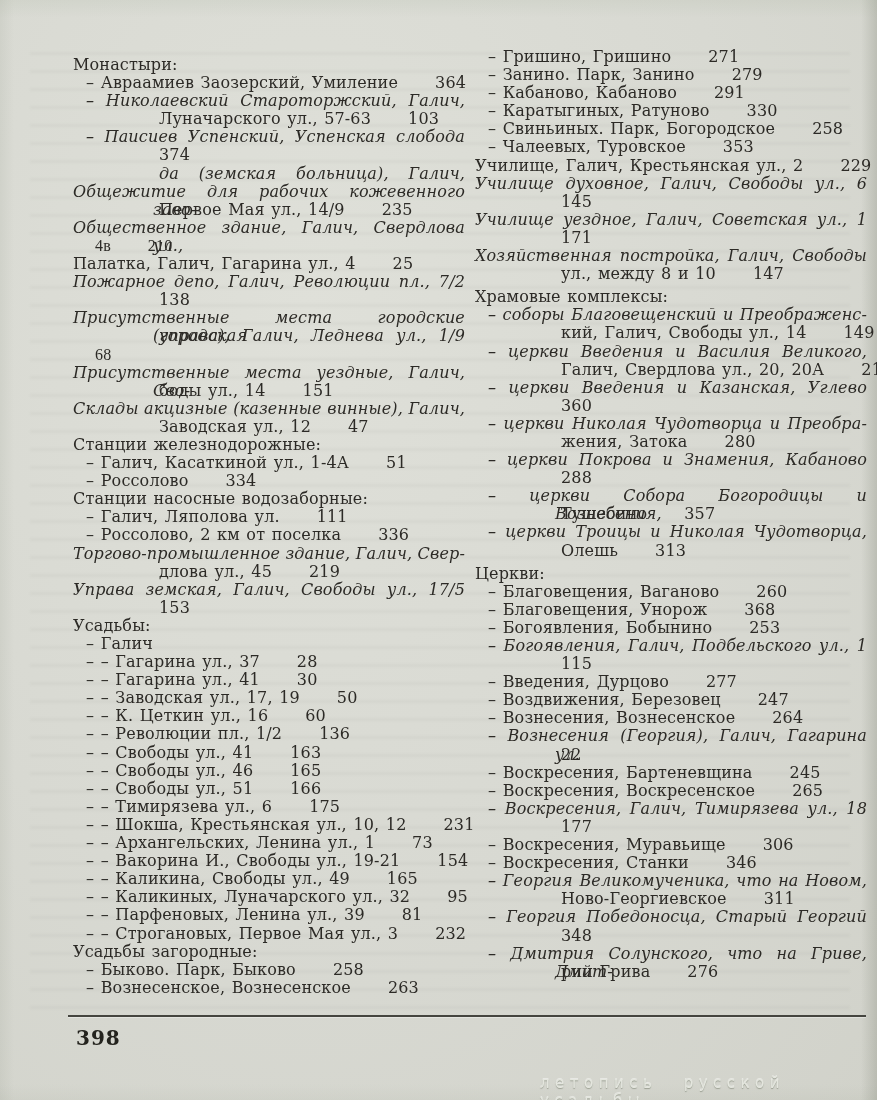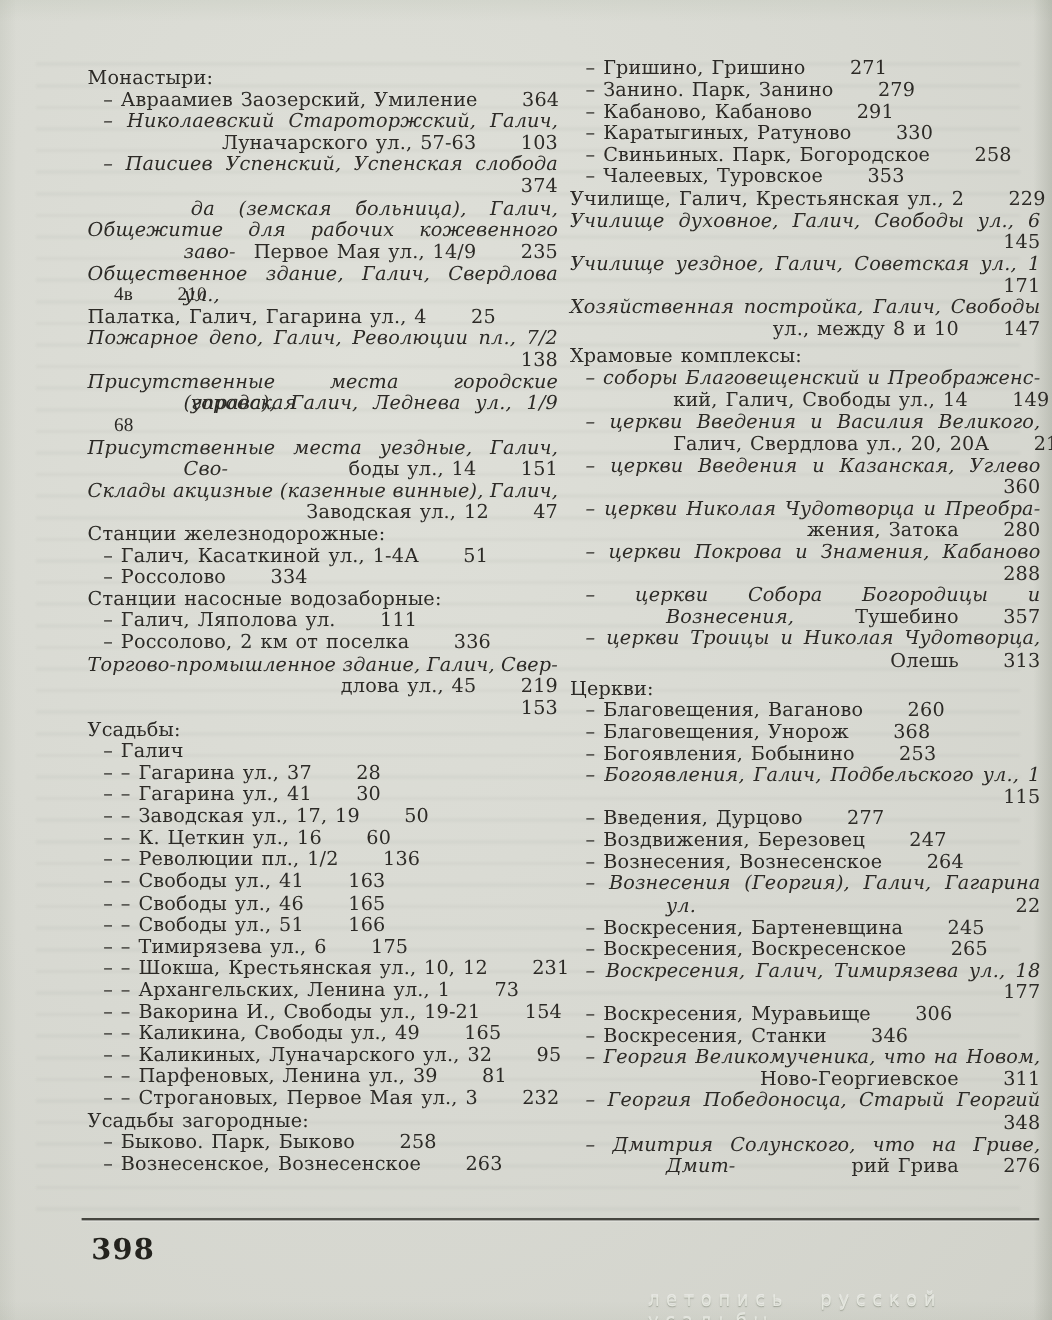--- a/index.html
+++ b/index.html
@@ -37,41 +37,41 @@
   .col-right{left:475px;top:48px;}
   .line{
     height:18.1px;
     white-space:nowrap;
     letter-spacing:0.15px;
     word-spacing:1.3px;
   }
   .ind-h {padding-left:80px;text-indent:-80px;}
   .ind-d1{padding-left:80px;text-indent:-67px;}
   .ind-d2{padding-left:80px;text-indent:-67px;}
-  .ind-c {padding-left:86px;text-indent:0;text-align:right;}
+  .ind-c {padding-left:86px;text-indent:0;}
   .ind-c2{padding-left:22px;text-indent:0;font-family:Liberation Serif, serif;}
   .just{
     white-space:normal;
     text-align:justify;
     -moz-text-align-last:justify;
     text-align-last:justify;
     word-spacing:normal;
     font-style:italic;
   }
   .gap{margin-top:5px;}
   .num{margin-left:37px;}
   .num.flush{margin-left:0;}
   .footer-rule{
     position:absolute;left:68px;top:1015px;width:798px;height:2px;
     background:#45453f;
     box-shadow:0 1px 0 rgba(255,255,255,0.35);
   }
   .page-number{
     position:absolute;left:76px;top:1026px;
-    font-size:24px;font-weight:bold;color:#24231e;
+    font-size:20px;font-weight:bold;color:#24231e;
     letter-spacing:1px;
   }
   .watermark{
     position:absolute;left:540px;top:1074px;
     font-family:"DejaVu Sans", sans-serif;
     font-size:15px;
     letter-spacing:5.5px;
     word-spacing:16px;
     color:#e4e6de;
     text-shadow:0 1px 1px rgba(108,114,98,0.55), 0 -1px 0 rgba(255,255,255,0.45);
@@ -106,20 +106,21 @@
       <div class="line ind-h just"><span class="txt">Склады акцизные (казенные винные), Галич,</span></div>
       <div class="line ind-c"><span class="txt">Заводская ул., 12</span><span class="num">47</span></div>
       <div class="line ind-h"><span class="txt">Станции железнодорожные:</span></div>
       <div class="line ind-d1"><span class="txt">– Галич, Касаткиной ул., 1-4А</span><span class="num">51</span></div>
       <div class="line ind-d1"><span class="txt">– Россолово</span><span class="num">334</span></div>
       <div class="line ind-h"><span class="txt">Станции насосные водозаборные:</span></div>
       <div class="line ind-d1"><span class="txt">– Галич, Ляполова ул.</span><span class="num">111</span></div>
       <div class="line ind-d1"><span class="txt">– Россолово, 2 км от поселка</span><span class="num">336</span></div>
       <div class="line ind-h just"><span class="txt">Торгово-промышленное здание, Галич, Свер-</span></div>
       <div class="line ind-c"><span class="txt">длова ул., 45</span><span class="num">219</span></div>
+      <div class="line ind-h just"><span class="txt">Управа земская, Галич, Свободы ул., 17/5</span></div>
       <div class="line ind-c"><span class="num flush">153</span></div>
       <div class="line ind-h"><span class="txt">Усадьбы:</span></div>
       <div class="line ind-d1"><span class="txt">– Галич</span></div>
       <div class="line ind-d2"><span class="txt">– – Гагарина ул., 37</span><span class="num">28</span></div>
       <div class="line ind-d2"><span class="txt">– – Гагарина ул., 41</span><span class="num">30</span></div>
       <div class="line ind-d2"><span class="txt">– – Заводская ул., 17, 19</span><span class="num">50</span></div>
       <div class="line ind-d2"><span class="txt">– – К. Цеткин ул., 16</span><span class="num">60</span></div>
       <div class="line ind-d2"><span class="txt">– – Революции пл., 1/2</span><span class="num">136</span></div>
       <div class="line ind-d2"><span class="txt">– – Свободы ул., 41</span><span class="num">163</span></div>
       <div class="line ind-d2"><span class="txt">– – Свободы ул., 46</span><span class="num">165</span></div>

